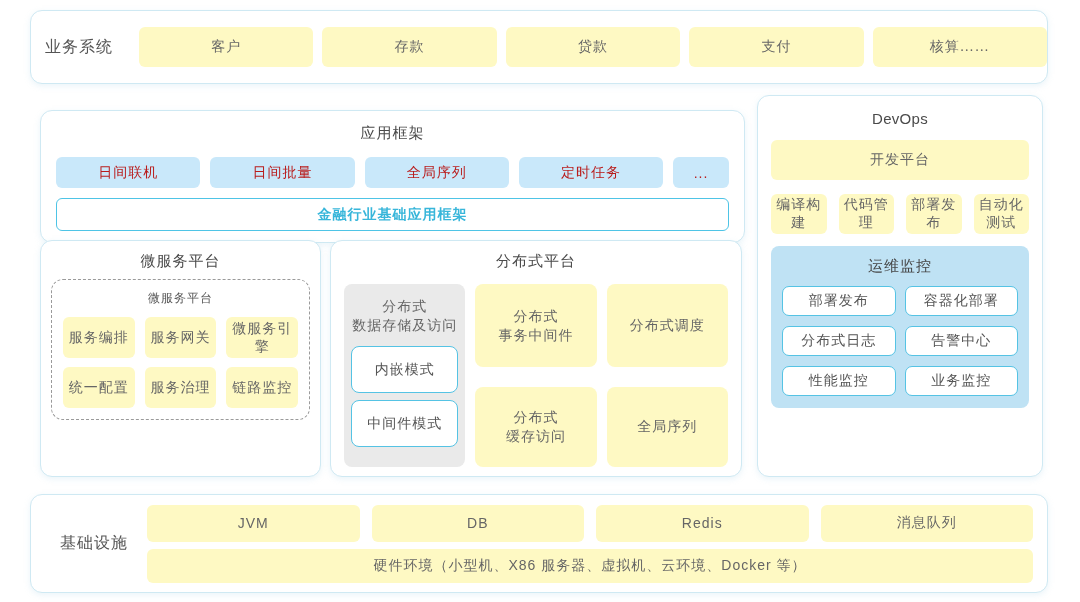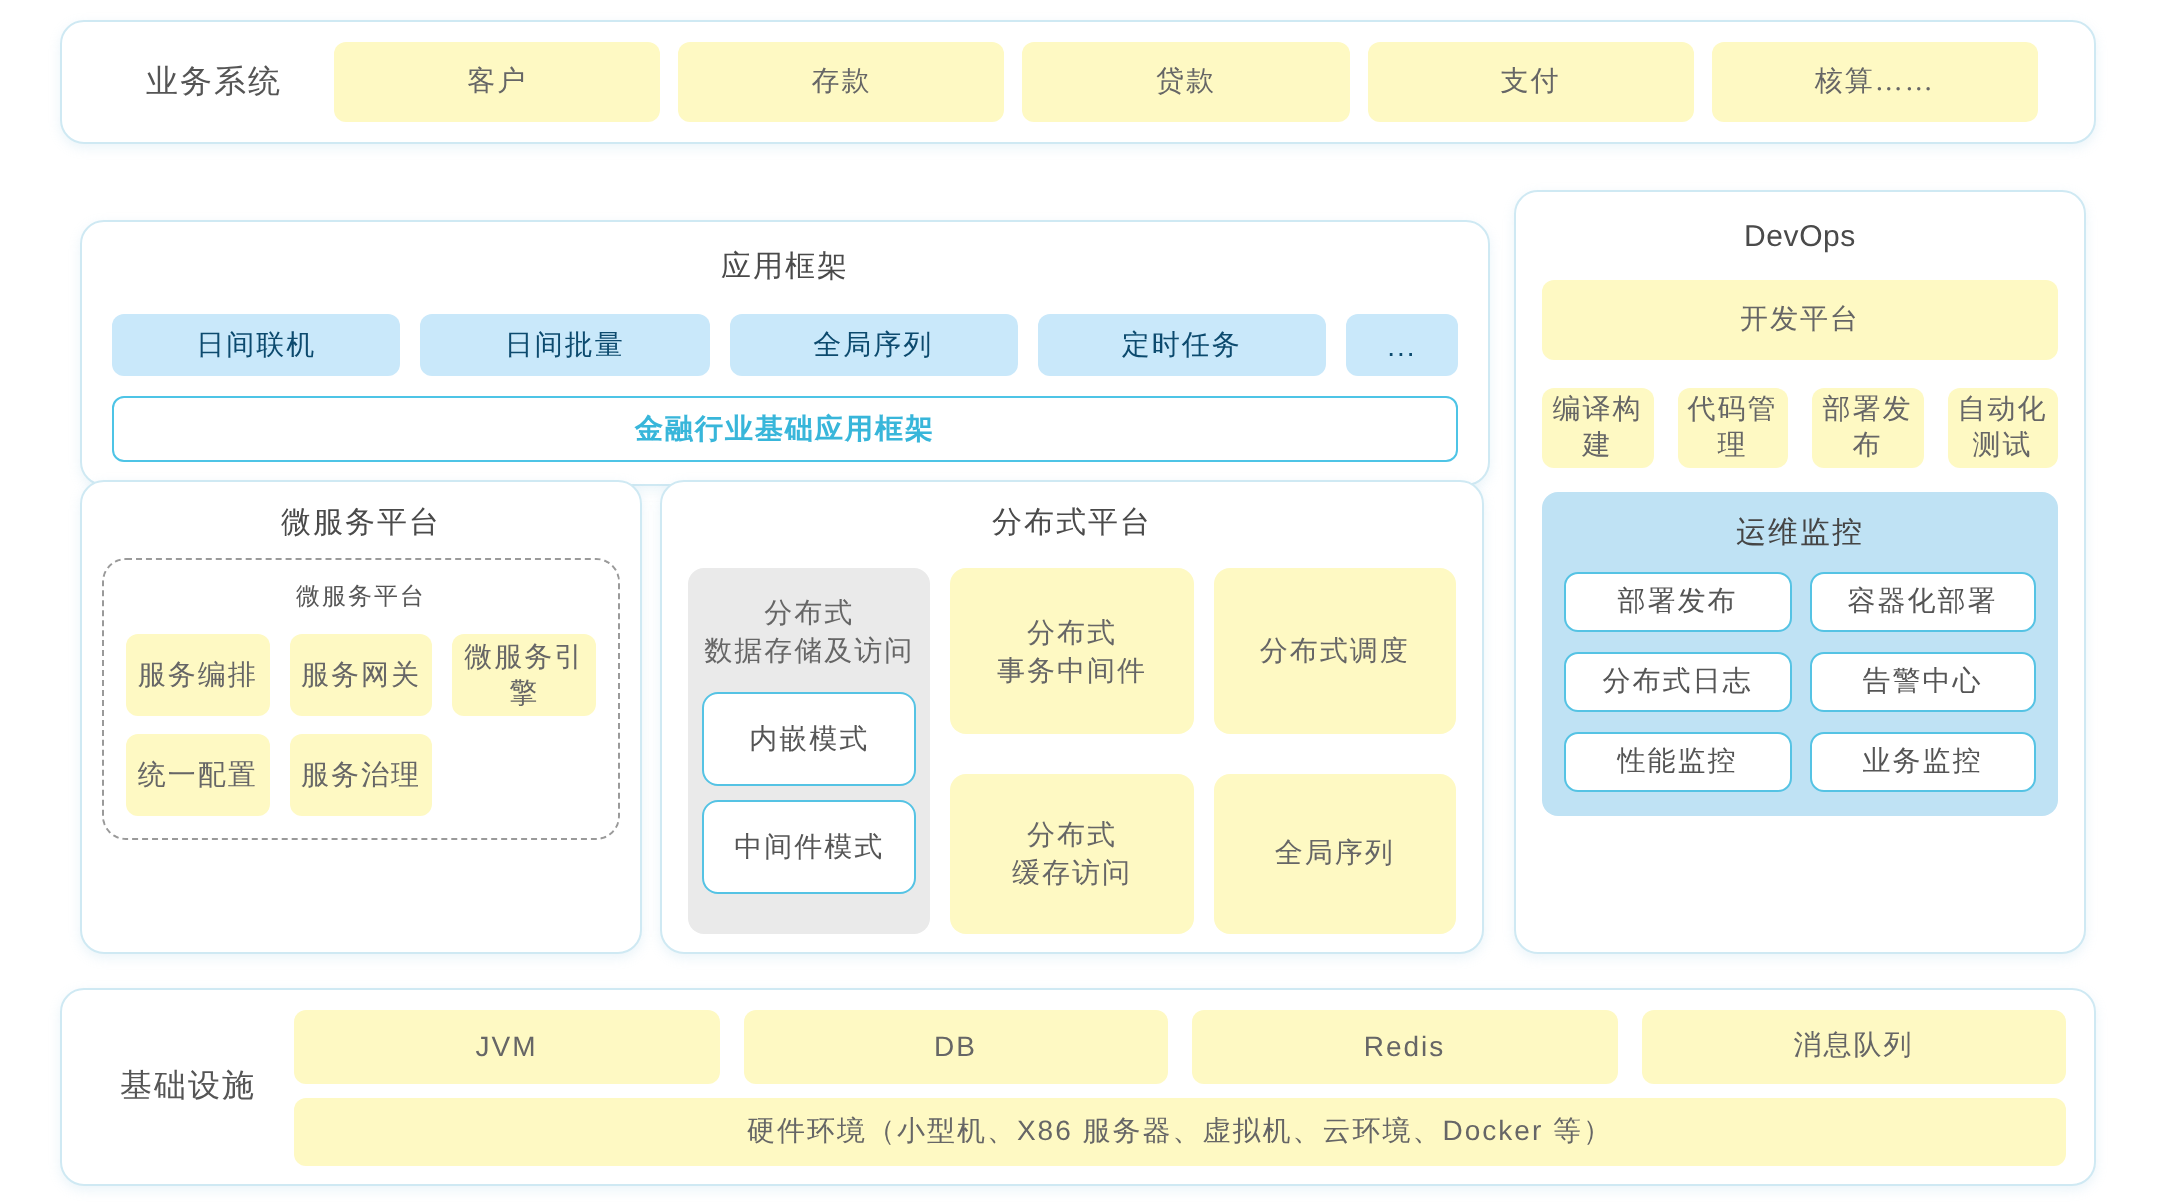--- a/index.html
+++ b/index.html
@@ -31,36 +31,36 @@
     border-radius: 6px;
     display: flex; align-items: center; justify-content: center;
     color: #666; font-size: 14px;
     letter-spacing: 1px;
     text-align: center;
   }
   .bbox {
     background: #c9e8fa;
     border-radius: 6px;
     display: flex; align-items: center; justify-content: center;
-    color: #0c4a6e; font-size: 14px;
+    color: #b91c1c; font-size: 14px;
     letter-spacing: 1px;
   }
   .wbox {
     background: #fff;
     border: 1px solid #55c3e4;
     border-radius: 8px;
     display: flex; align-items: center; justify-content: center;
     color: #555; font-size: 14px;
     letter-spacing: 1px;
   }
   .pre { white-space: pre-line; text-align: center; line-height: 1.35; }
 
   
-  #sec-business { left: 30px; top: 10px; width: 1018px; height: 62px;
-    display: flex; align-items: center; padding: 0 28px; font-family: Liberation Serif, serif; }
+  #sec-business { left: 30px; top: 10px; width: 1018px; height: 74px;
+    display: flex; align-items: center; padding: 0 0; font-family: Liberation Serif, serif; }
   .biz-label { flex: none; width: 96px; text-align: center; font-size: 16px;
     color: #555; font-weight: 500; letter-spacing: 1px; }
   .biz-items { flex: 1; display: flex; gap: 9px; margin-left: 12px; }
   .biz-items .gbox { flex: 1; height: 40px; }
 
   
   #sec-app { left: 40px; top: 110px; width: 705px; height: 133px; }
   #sec-app .sec-title { margin-top: 13px; }
   .app-row { display: flex; gap: 10px; margin: 14px 15px 0; }
   .app-row .bbox { flex: 1; height: 31px; }
@@ -154,20 +154,21 @@
   <div class="section" id="sec-micro">
     <div class="sec-title">微服务平台</div>
     <div class="micro-dashed">
       <div class="micro-inner-title">微服务平台</div>
       <div class="micro-grid">
         <div class="gbox">服务编排</div>
         <div class="gbox">服务网关</div>
         <div class="gbox">微服务引擎</div>
         <div class="gbox">统一配置</div>
         <div class="gbox">服务治理</div>
+        <div class="gbox">链路监控</div>
       </div>
     </div>
   </div>
 
   <div class="section" id="sec-dist">
     <div class="sec-title">分布式平台</div>
     <div class="dist-content">
       <div class="dist-col">
         <div class="dist-storage">
           <div class="dist-storage-label pre">分布式

